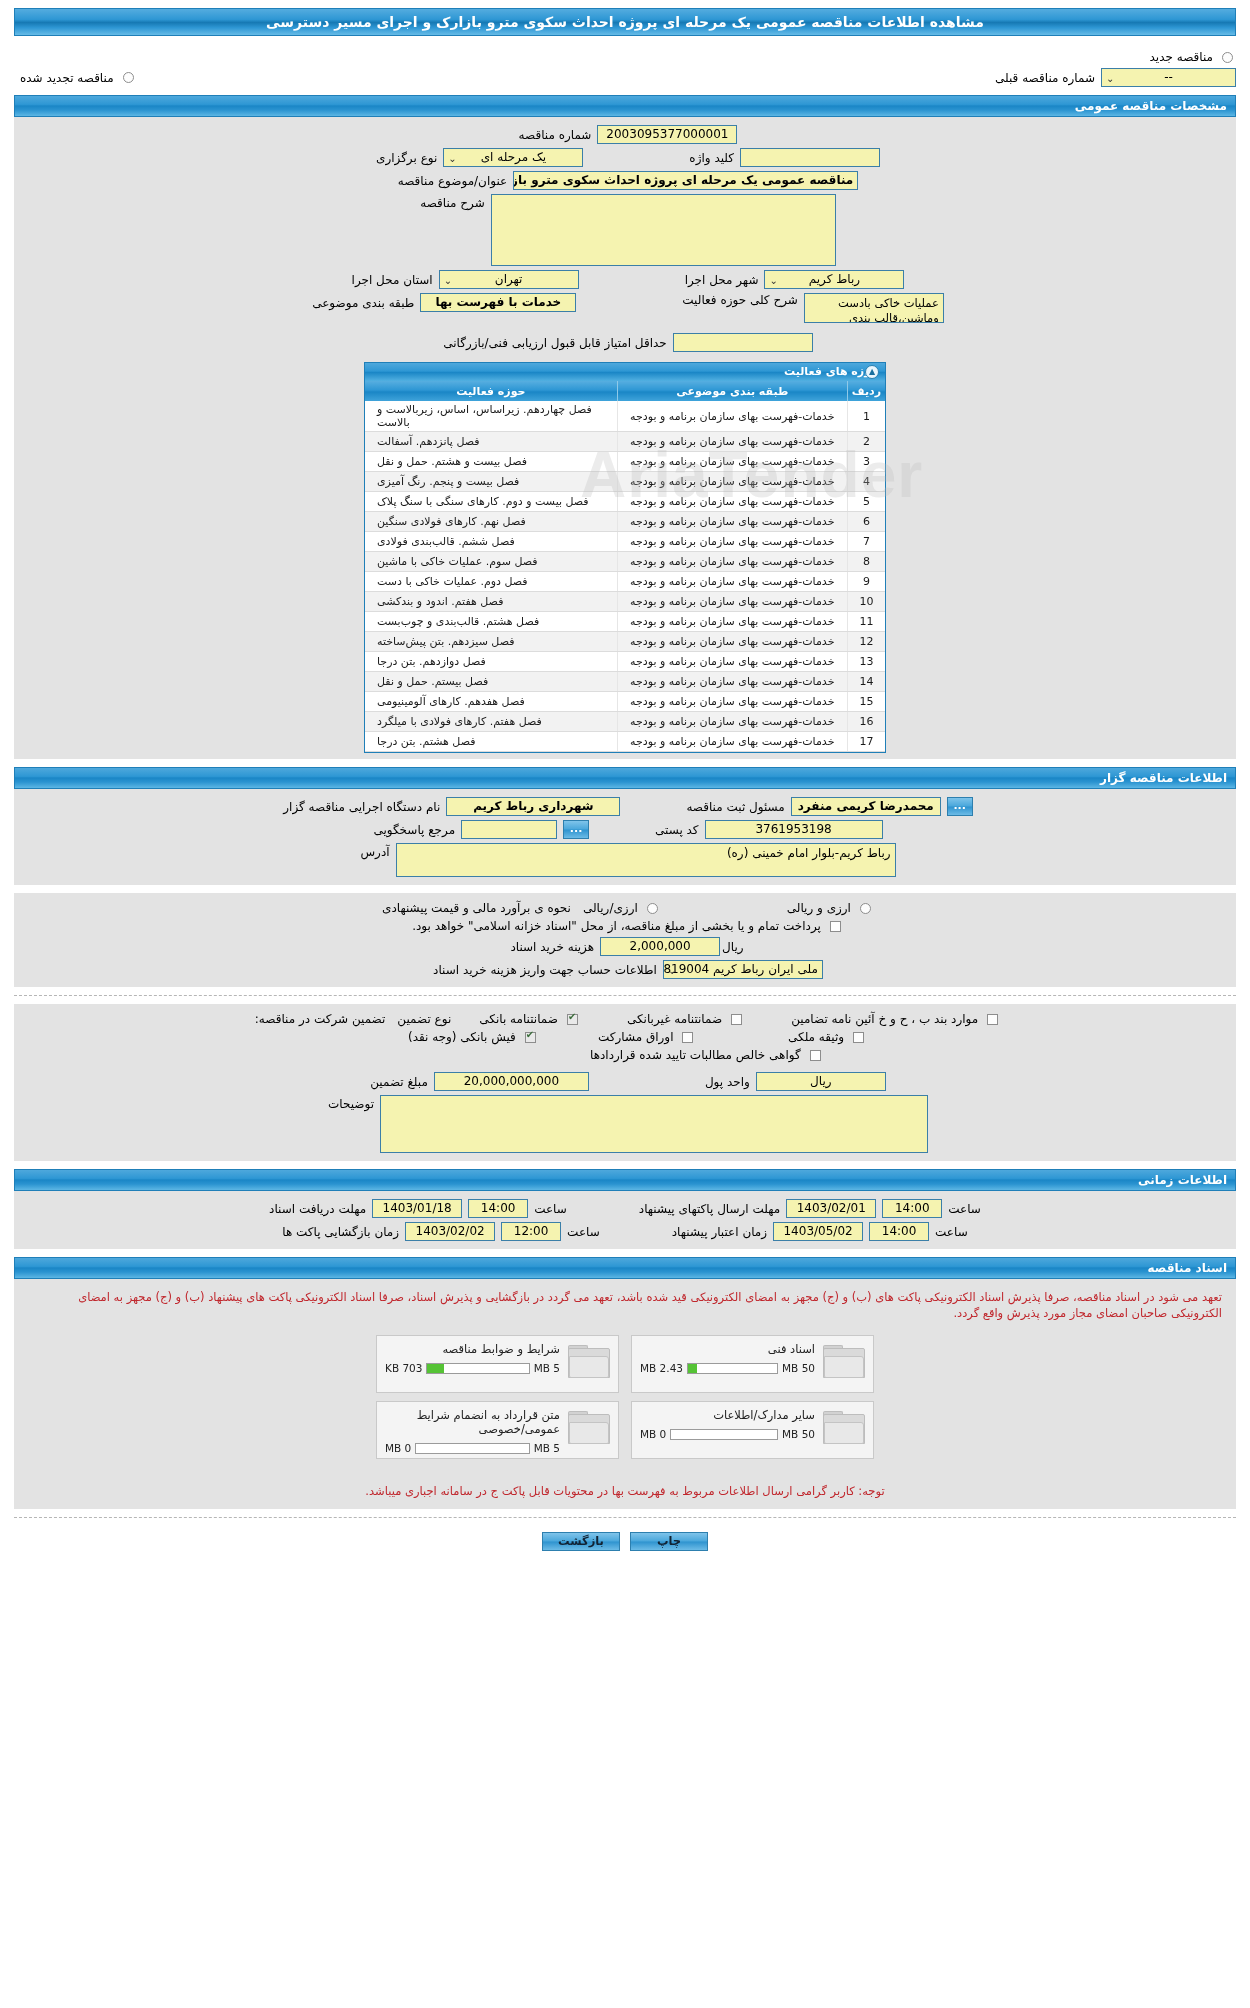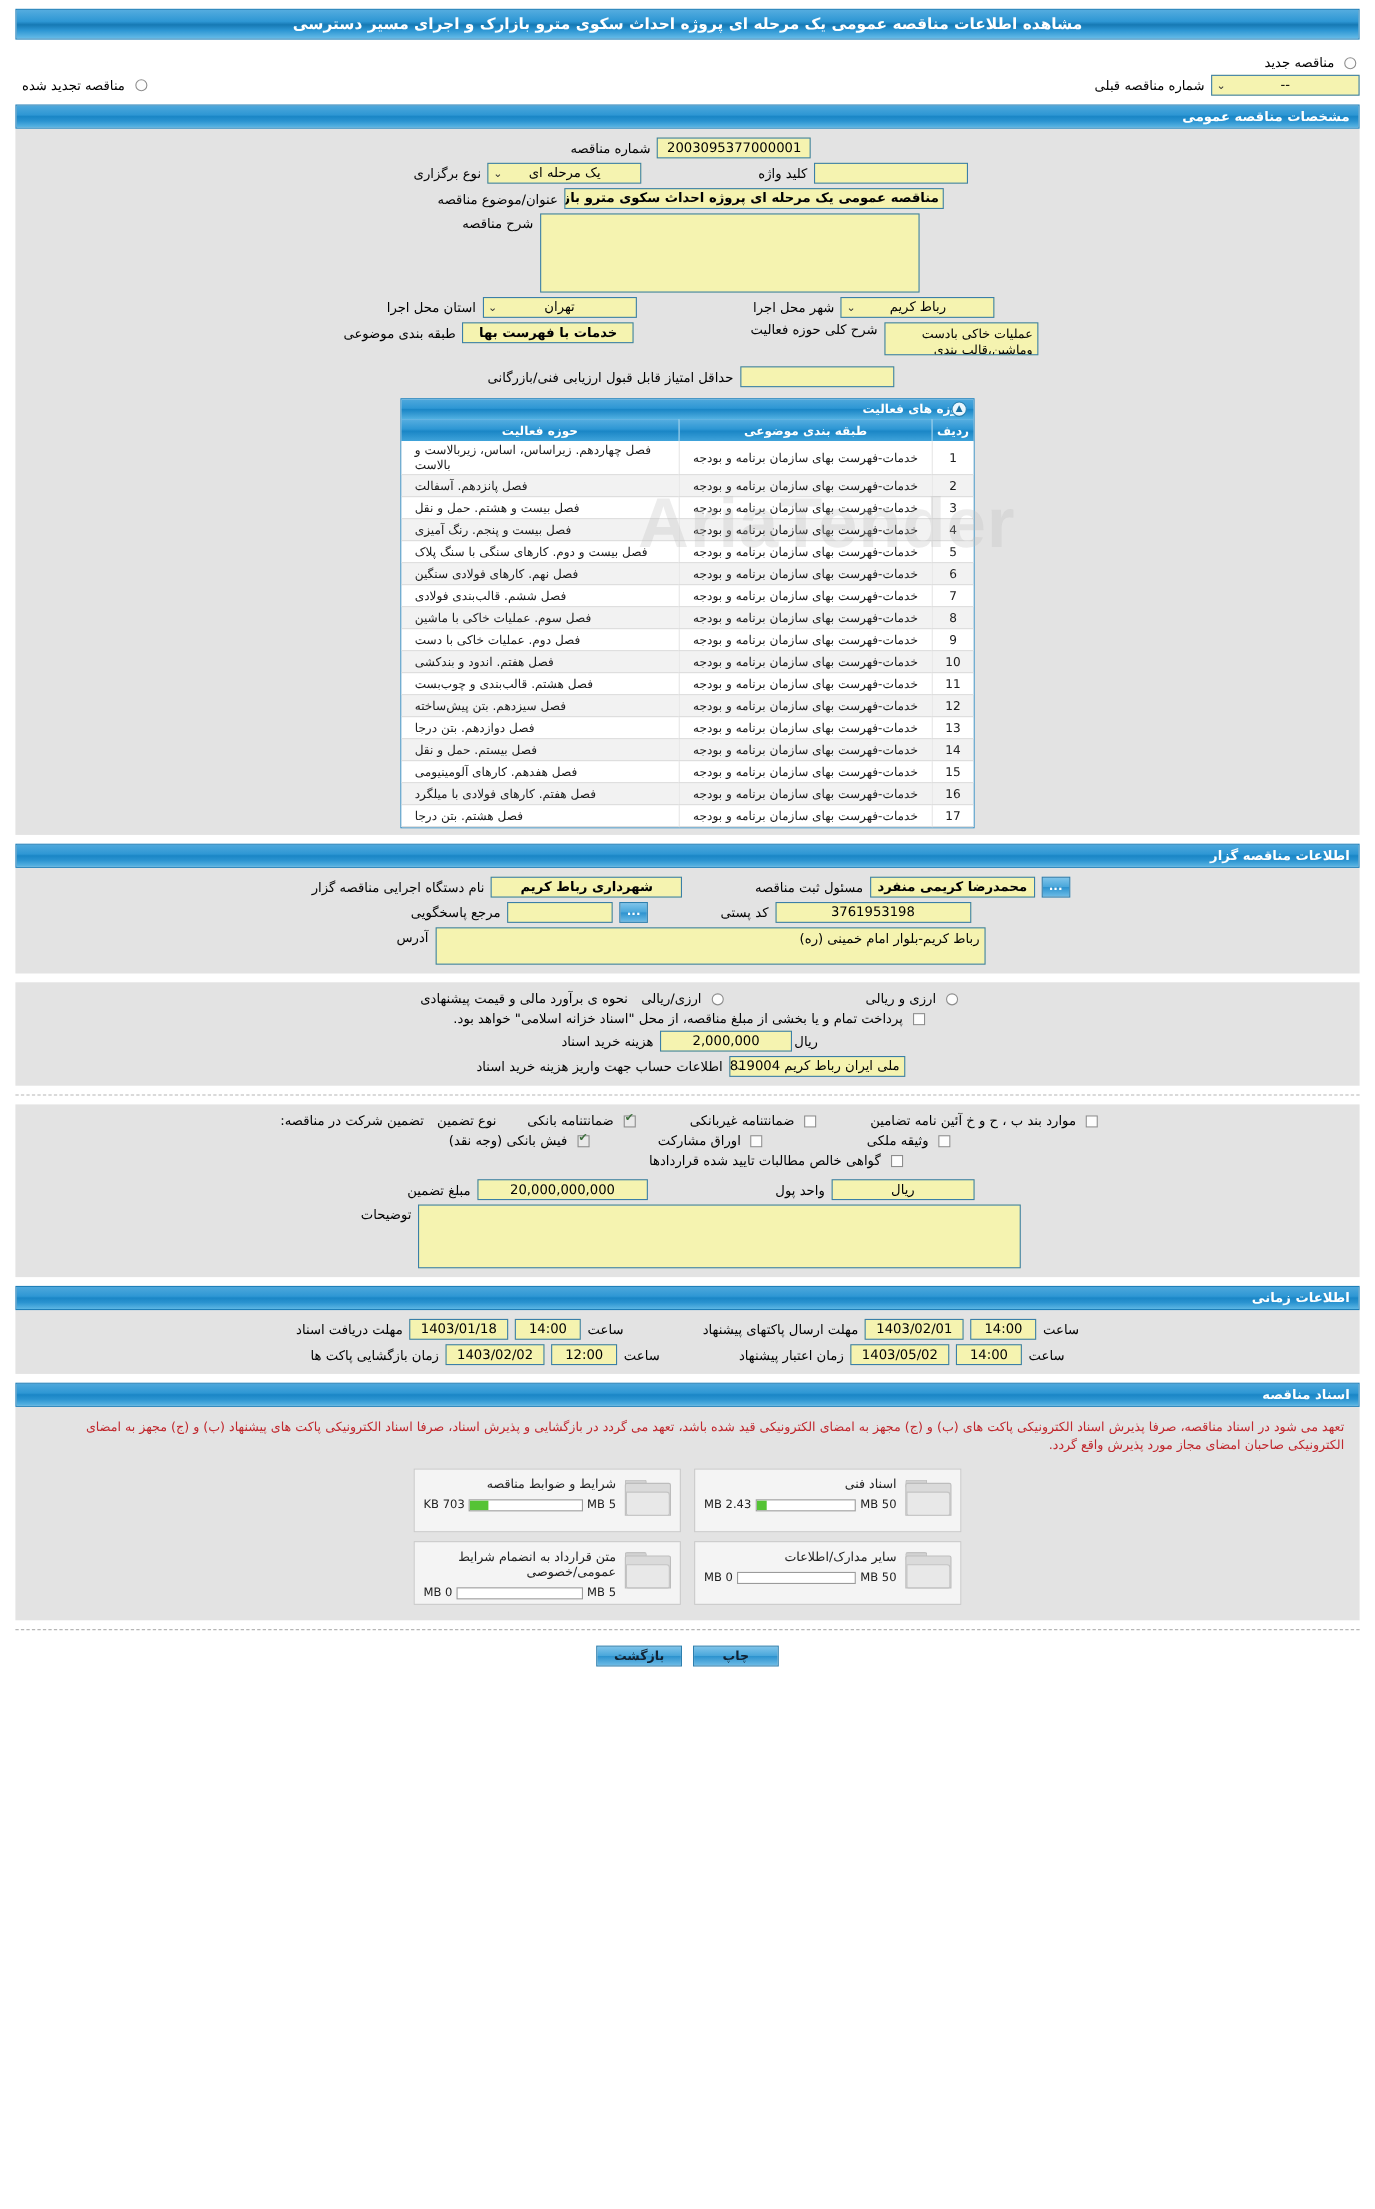--- a/index.html
+++ b/index.html
@@ -663,20 +663,21 @@
                 <span class="progress">
                     <i style="width:0%"></i>
                   </span>
                 <span class="sz">0 MB</span>
               </div>
             </div>
           </div>
         </div>
       </div>
 
+      <div class="notice center" style="margin-top:12px;">توجه: کاربر گرامی ارسال اطلاعات مربوط به فهرست بها در محتویات قابل پاکت ج در سامانه اجباری میباشد.</div>
     </div>
   </div>
 
   <div class="hr"></div>
 
   <div class="btnbar">
     <div class="btn">چاپ</div>
     <div class="btn">بازگشت</div>
   </div>
 

